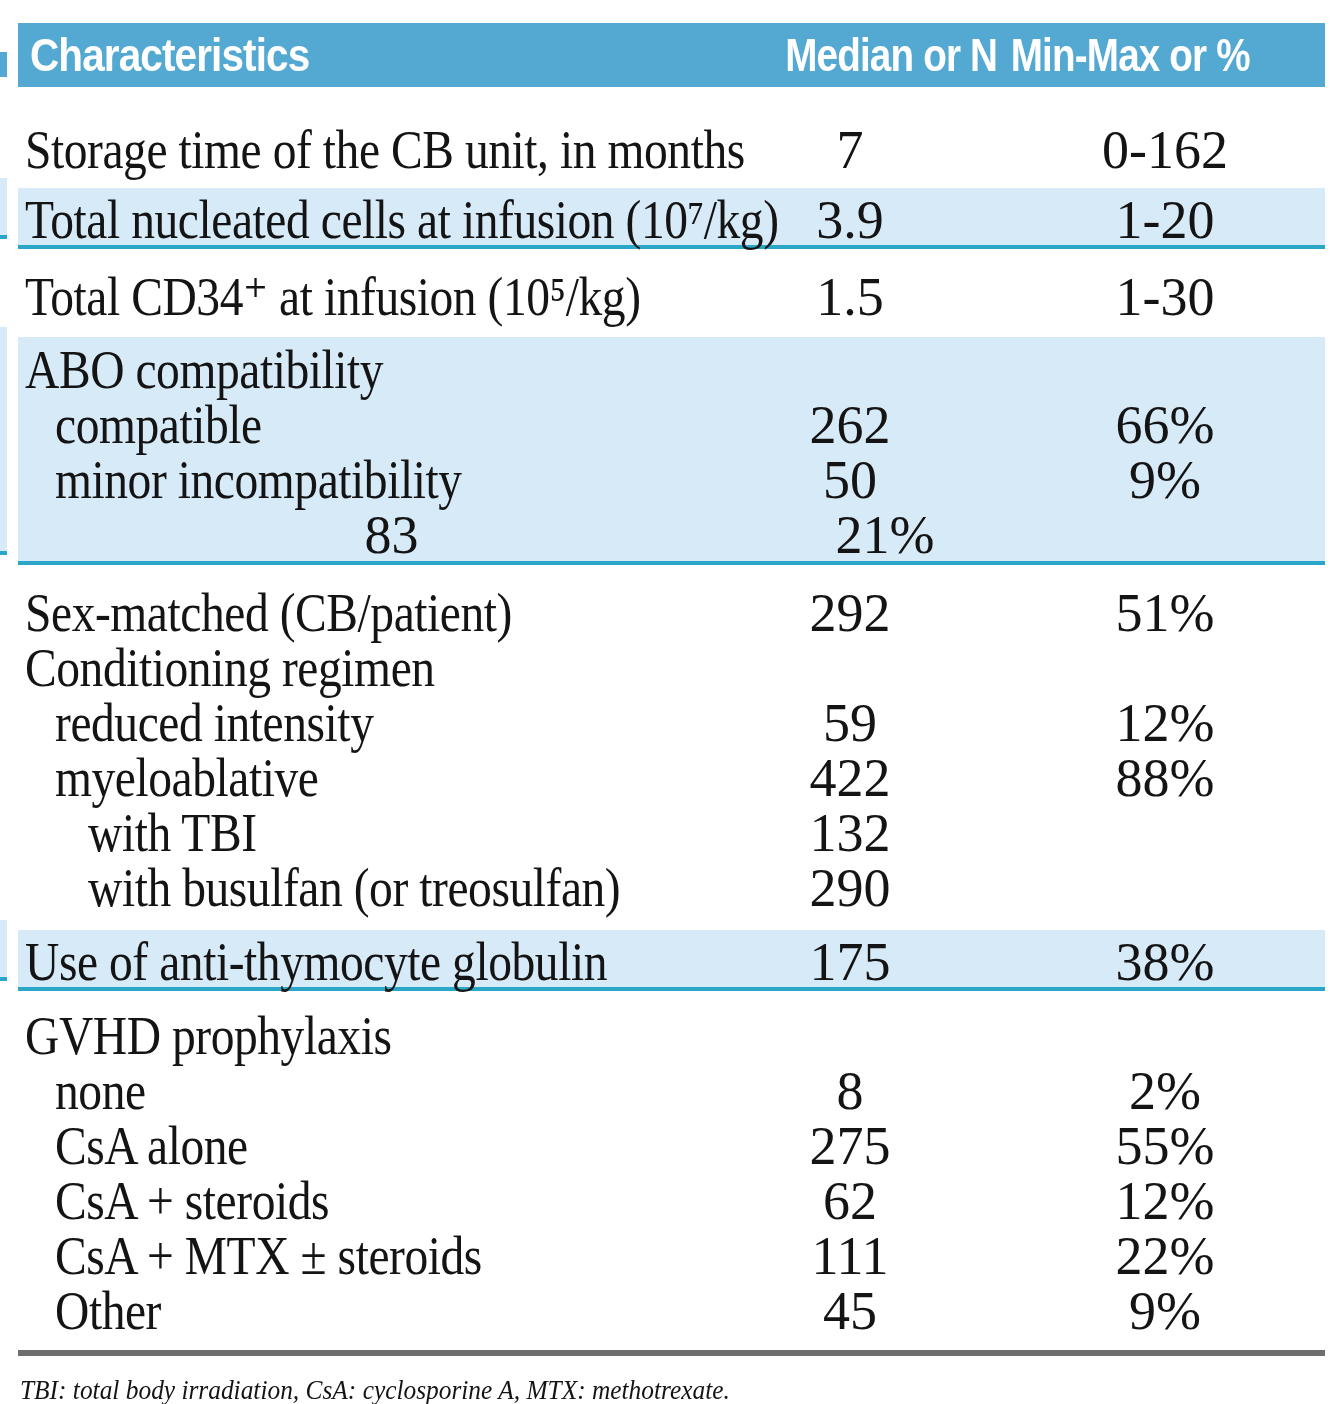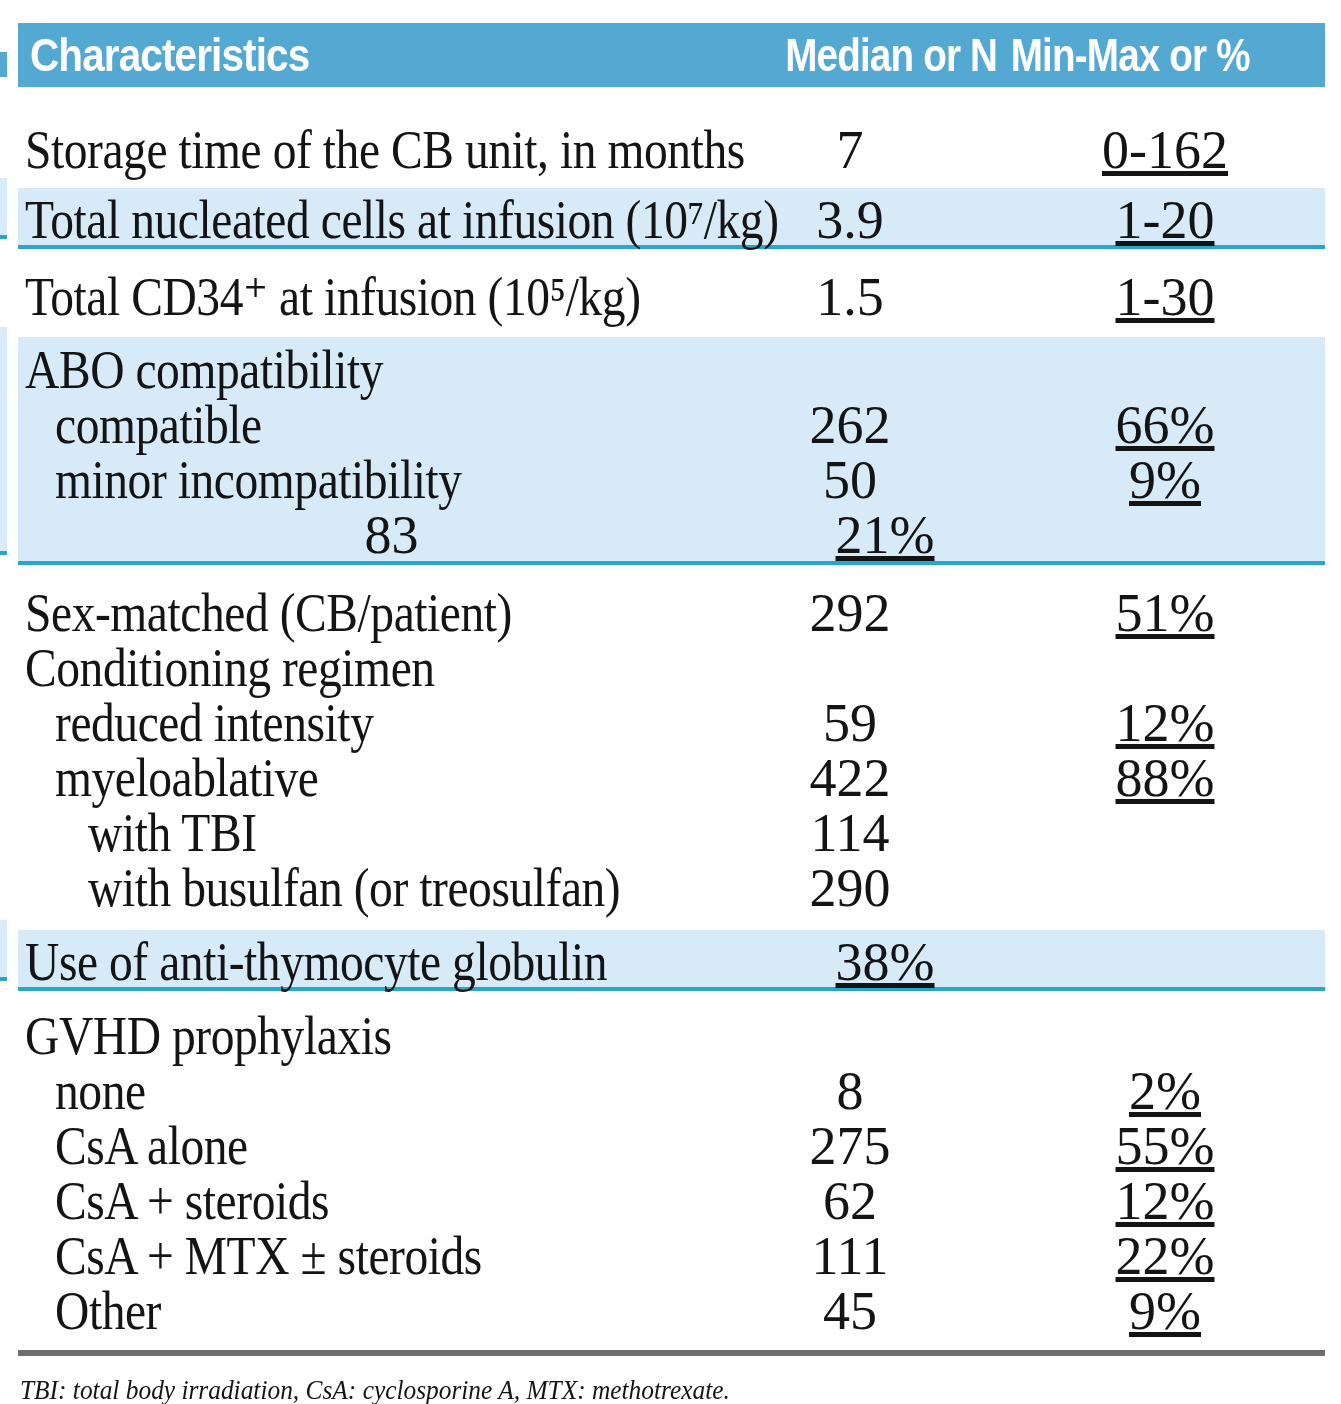--- a/index.html
+++ b/index.html
@@ -52,21 +52,21 @@
     display:grid;grid-template-columns:747px 170px 1fr;
     height:55px;align-items:center;
     font-size:54px;white-space:nowrap;
   }
   .cell{overflow:visible;}
   .cell.label{padding-left:7px;}
   .cell.label.i1{padding-left:37px;}
   .cell.label.i2{padding-left:70px;}
   .label-inner{display:inline-block;transform:scaleX(0.88);transform-origin:0 50%;letter-spacing:-0.5px;}
   .cell.median{text-align:center;}
-  .cell.minmax{text-align:center;padding-left:70px;text-decoration:underline;}
+  .cell.minmax{text-align:center;padding-left:70px;}
 
   
   .rule{margin-top:15px;height:6px;background:var(--rule);}
   .footnote{
     margin-top:9px;padding-left:2px;
     font-style:italic;font-size:27px;line-height:50px;
     white-space:nowrap;
   }
   .footnote-inner{display:inline-block;transform:scaleX(0.94);transform-origin:0 50%;}
 
@@ -161,33 +161,34 @@
   </div>
 
   <div class="row">
     <span class="cell label i1"><span class="label-inner">myeloablative</span></span>
     <span class="cell median">422</span>
     <span class="cell minmax">88%</span>
   </div>
 
   <div class="row">
     <span class="cell label i2"><span class="label-inner">with TBI</span></span>
-    <span class="cell median">114</span>
+    <span class="cell median">132</span>
     <span class="cell minmax"></span>
   </div>
 
   <div class="row">
     <span class="cell label i2"><span class="label-inner">with busulfan (or treosulfan)</span></span>
     <span class="cell median">290</span>
     <span class="cell minmax"></span>
   </div>
 </div>
         <div class="section blue">
   <div class="row">
     <span class="cell label i0"><span class="label-inner">Use of anti-thymocyte globulin</span></span>
+    <span class="cell median">175</span>
     <span class="cell minmax">38%</span>
   </div>
 </div>
         <div class="section white">
   <div class="row">
     <span class="cell label i0"><span class="label-inner">GVHD prophylaxis</span></span>
     <span class="cell median"></span>
     <span class="cell minmax"></span>
   </div>
 

